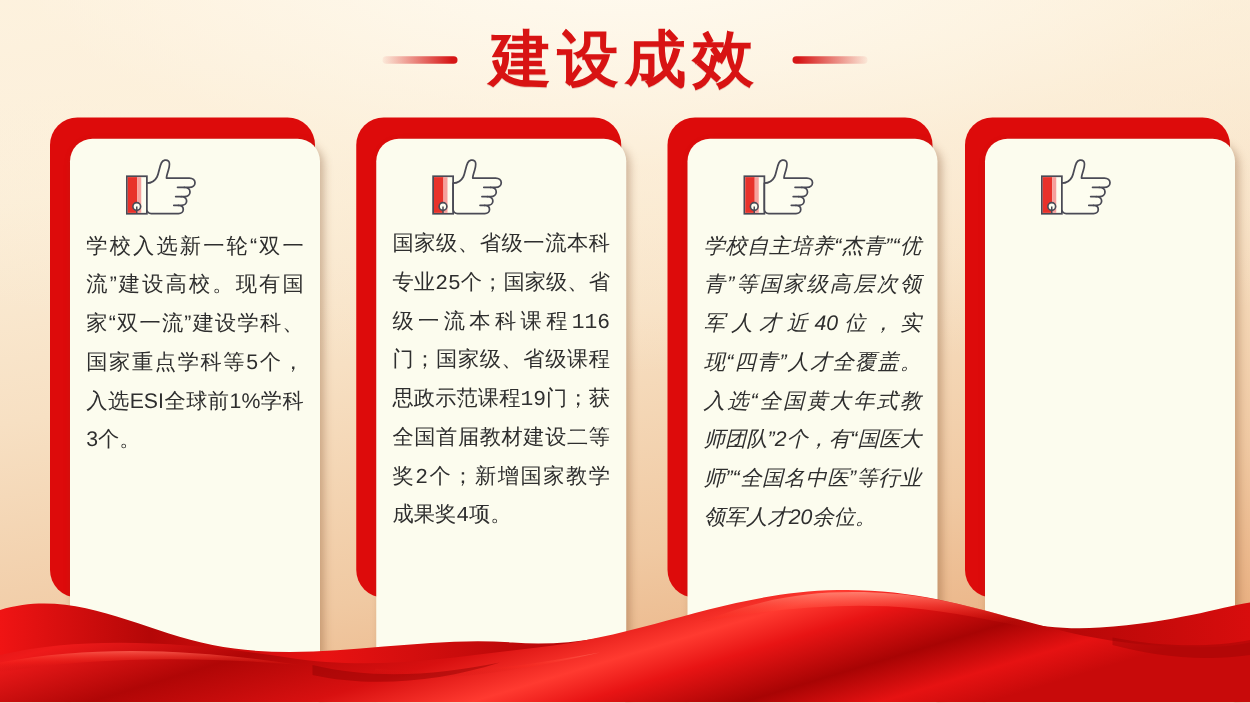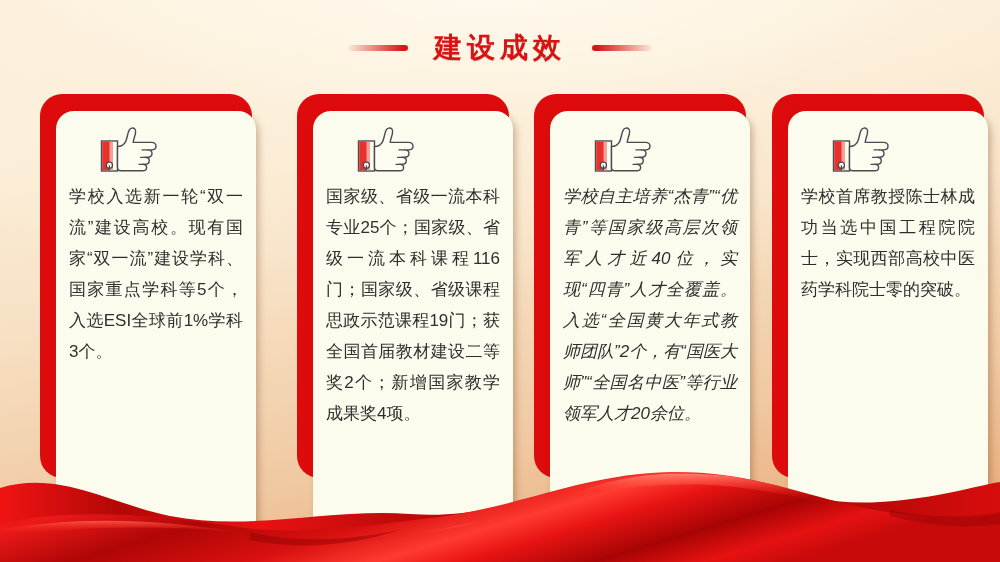--- a/index.html
+++ b/index.html
@@ -54,21 +54,21 @@
     height: 6px;
     border-radius: 3px;
   }
   .dash-left {
     background: linear-gradient(to right, rgba(214,22,22,0.05), #d61616 92%);
   }
   .dash-right {
     background: linear-gradient(to left, rgba(214,22,22,0.05), #d61616 92%);
   }
   #page-title {
-    font-size: 28px;
+    font-size: 49px;
     font-weight: bold;
     color: #d81313;
     letter-spacing: 5px;
     line-height: 1;
     white-space: nowrap;
     text-shadow: 0 1px 0 rgba(150,0,0,0.18);
   }
 
   
   #cards {
@@ -157,21 +157,21 @@
           <rect x="10.8" y="16.7" width="3.2" height="28.6" fill="#f6a09c"></rect>
           <circle cx="10.4" cy="40.2" r="3.1" fill="#fdfdf0" stroke="#4a4a55" stroke-width="1.3"></circle>
           <path d="M10.4 40.2 L10.4 45.6" stroke="#4a4a55" stroke-width="1.2"></path>
           <path d="M18.5 21.5 C22 21.5 25 19.6 26.6 16.6 C28.2 13.6 28.4 8.5 30.2 5.2 C31.4 3 34.2 2.4 35.8 3.9 C37.3 5.3 36.6 8.2 35.7 11.2 C35.0 13.5 34.2 15.9 34.2 17.4 L52.5 17.4 C55.2 17.4 57.0 19.1 57.0 21.2 C57.0 23.3 55.2 24.9 52.5 24.9 L48.5 24.9 C51.2 24.9 53.0 26.5 53.0 28.6 C53.0 30.7 51.2 32.3 48.5 32.3 L46.0 32.3 C48.6 32.3 50.3 33.8 50.3 35.8 C50.3 37.8 48.6 39.3 46.0 39.3 L43.8 39.3 C46.1 39.3 47.6 40.7 47.6 42.5 C47.6 44.3 46.1 45.8 43.8 45.8 L22.0 45.8 C20.0 45.8 18.5 44.4 18.5 42.6 Z" fill="#fdfdf0" stroke="#4a4a55" stroke-width="1.4" stroke-linejoin="round"></path>
           <path d="M48.5 24.9 L43.0 24.9 M46.0 32.3 L41.5 32.3 M43.8 39.3 L40.0 39.3" stroke="#4a4a55" stroke-width="1.3" stroke-linecap="round"></path>
         </svg>
         <p class="card-text">学校入选新一轮“双一流”建设高校。现有国家“双一流”建设学科、国家重点学科等5个，入选ESI全球前1%学科3个。</p>
       </div>
     </div>
 
-    <div class="card" style="left:297px;">
+    <div class="card" style="left:285px;font-family:Liberation Mono, monospace;">
       <div class="card-red"></div>
       <div class="card-panel">
         <svg class="thumb-icon" viewBox="0 0 62 50">
           <rect x="2.5" y="16" width="16" height="30" fill="#fdfdf0" stroke="#4a4a55" stroke-width="1.4"></rect>
           <rect x="3.2" y="16.7" width="7.6" height="28.6" fill="#e8312a"></rect>
           <rect x="10.8" y="16.7" width="3.2" height="28.6" fill="#f6a09c"></rect>
           <circle cx="10.4" cy="40.2" r="3.1" fill="#fdfdf0" stroke="#4a4a55" stroke-width="1.3"></circle>
           <path d="M10.4 40.2 L10.4 45.6" stroke="#4a4a55" stroke-width="1.2"></path>
           <path d="M18.5 21.5 C22 21.5 25 19.6 26.6 16.6 C28.2 13.6 28.4 8.5 30.2 5.2 C31.4 3 34.2 2.4 35.8 3.9 C37.3 5.3 36.6 8.2 35.7 11.2 C35.0 13.5 34.2 15.9 34.2 17.4 L52.5 17.4 C55.2 17.4 57.0 19.1 57.0 21.2 C57.0 23.3 55.2 24.9 52.5 24.9 L48.5 24.9 C51.2 24.9 53.0 26.5 53.0 28.6 C53.0 30.7 51.2 32.3 48.5 32.3 L46.0 32.3 C48.6 32.3 50.3 33.8 50.3 35.8 C50.3 37.8 48.6 39.3 46.0 39.3 L43.8 39.3 C46.1 39.3 47.6 40.7 47.6 42.5 C47.6 44.3 46.1 45.8 43.8 45.8 L22.0 45.8 C20.0 45.8 18.5 44.4 18.5 42.6 Z" fill="#fdfdf0" stroke="#4a4a55" stroke-width="1.4" stroke-linejoin="round"></path>
           <path d="M48.5 24.9 L43.0 24.9 M46.0 32.3 L41.5 32.3 M43.8 39.3 L40.0 39.3" stroke="#4a4a55" stroke-width="1.3" stroke-linecap="round"></path>
@@ -201,21 +201,20 @@
       <div class="card-panel">
         <svg class="thumb-icon" viewBox="0 0 62 50">
           <rect x="2.5" y="16" width="16" height="30" fill="#fdfdf0" stroke="#4a4a55" stroke-width="1.4"></rect>
           <rect x="3.2" y="16.7" width="7.6" height="28.6" fill="#e8312a"></rect>
           <rect x="10.8" y="16.7" width="3.2" height="28.6" fill="#f6a09c"></rect>
           <circle cx="10.4" cy="40.2" r="3.1" fill="#fdfdf0" stroke="#4a4a55" stroke-width="1.3"></circle>
           <path d="M10.4 40.2 L10.4 45.6" stroke="#4a4a55" stroke-width="1.2"></path>
           <path d="M18.5 21.5 C22 21.5 25 19.6 26.6 16.6 C28.2 13.6 28.4 8.5 30.2 5.2 C31.4 3 34.2 2.4 35.8 3.9 C37.3 5.3 36.6 8.2 35.7 11.2 C35.0 13.5 34.2 15.9 34.2 17.4 L52.5 17.4 C55.2 17.4 57.0 19.1 57.0 21.2 C57.0 23.3 55.2 24.9 52.5 24.9 L48.5 24.9 C51.2 24.9 53.0 26.5 53.0 28.6 C53.0 30.7 51.2 32.3 48.5 32.3 L46.0 32.3 C48.6 32.3 50.3 33.8 50.3 35.8 C50.3 37.8 48.6 39.3 46.0 39.3 L43.8 39.3 C46.1 39.3 47.6 40.7 47.6 42.5 C47.6 44.3 46.1 45.8 43.8 45.8 L22.0 45.8 C20.0 45.8 18.5 44.4 18.5 42.6 Z" fill="#fdfdf0" stroke="#4a4a55" stroke-width="1.4" stroke-linejoin="round"></path>
           <path d="M48.5 24.9 L43.0 24.9 M46.0 32.3 L41.5 32.3 M43.8 39.3 L40.0 39.3" stroke="#4a4a55" stroke-width="1.3" stroke-linecap="round"></path>
         </svg>
-        <p class="card-text">学校首席教授陈士林成功当选中国工程院院士，实现西部高校中医药学科院士零的突破。</p>
       </div>
     </div>
 
   </div>
 
   <svg id="ribbon" viewBox="0 0 1000 110" preserveAspectRatio="none">
     <defs>
       <linearGradient id="silkA" x1="0" y1="0" x2="1" y2="0">
         <stop offset="0%" stop-color="#f01414"></stop>
         <stop offset="12%" stop-color="#b40707"></stop>

